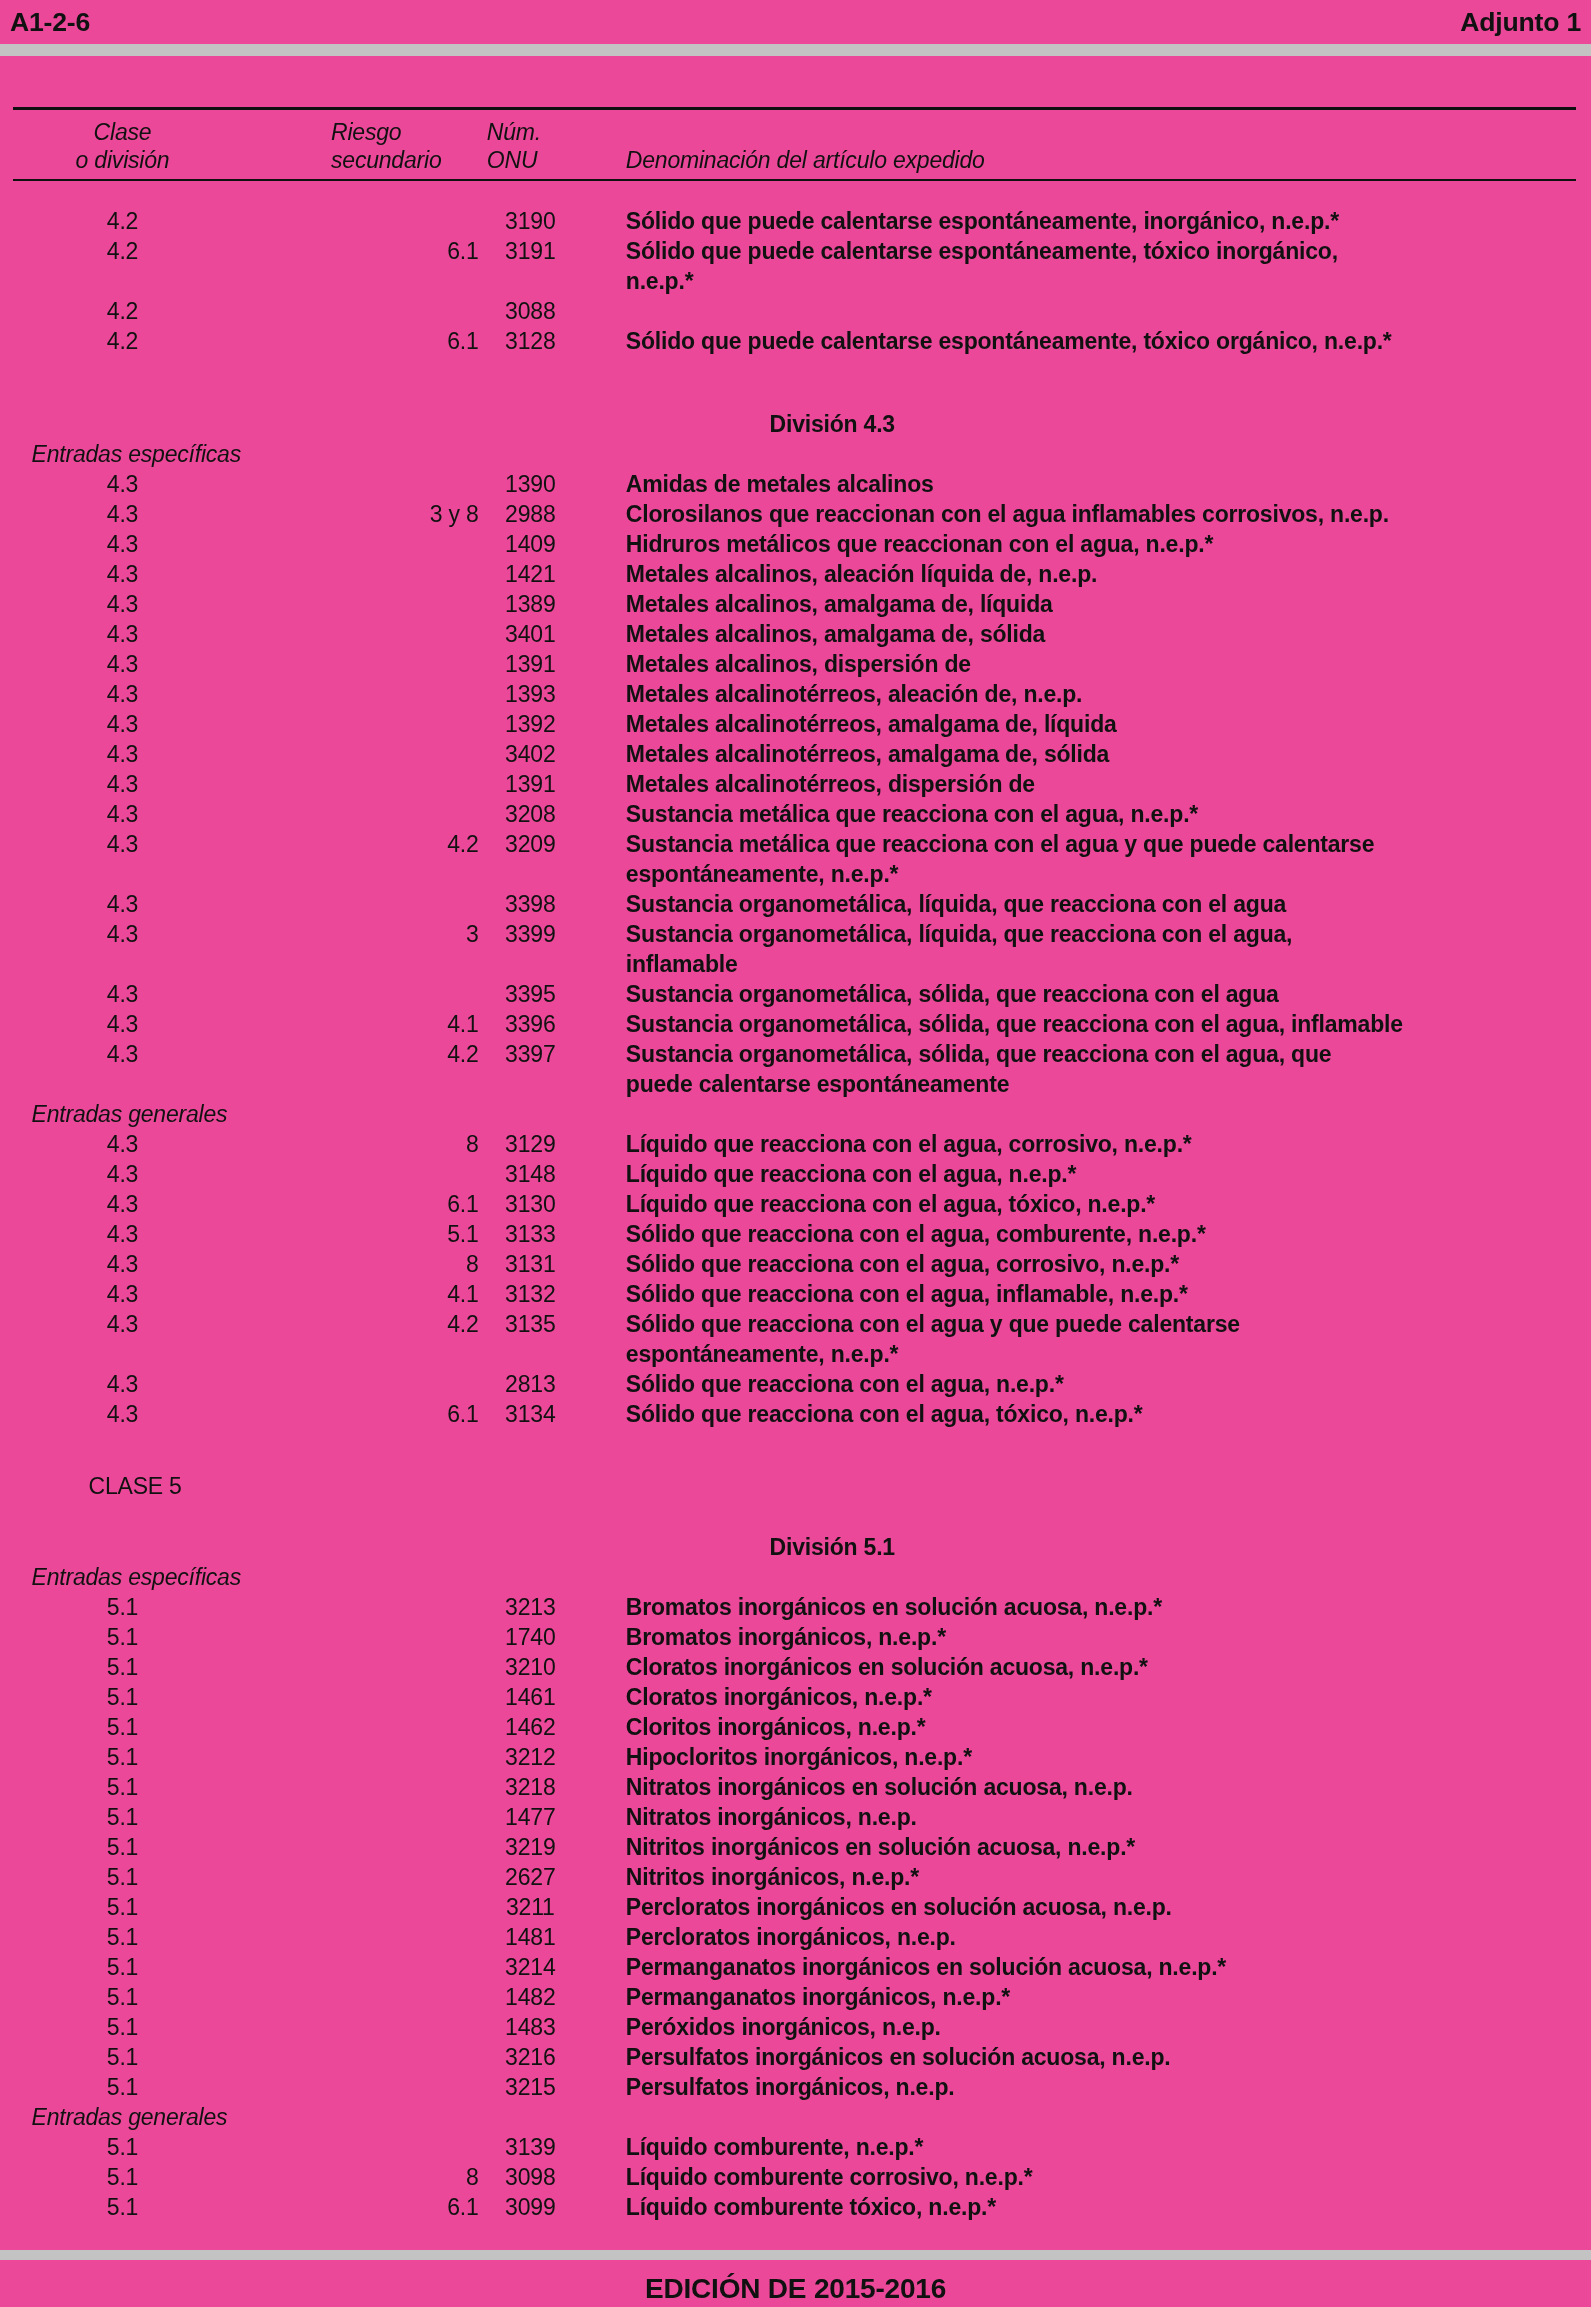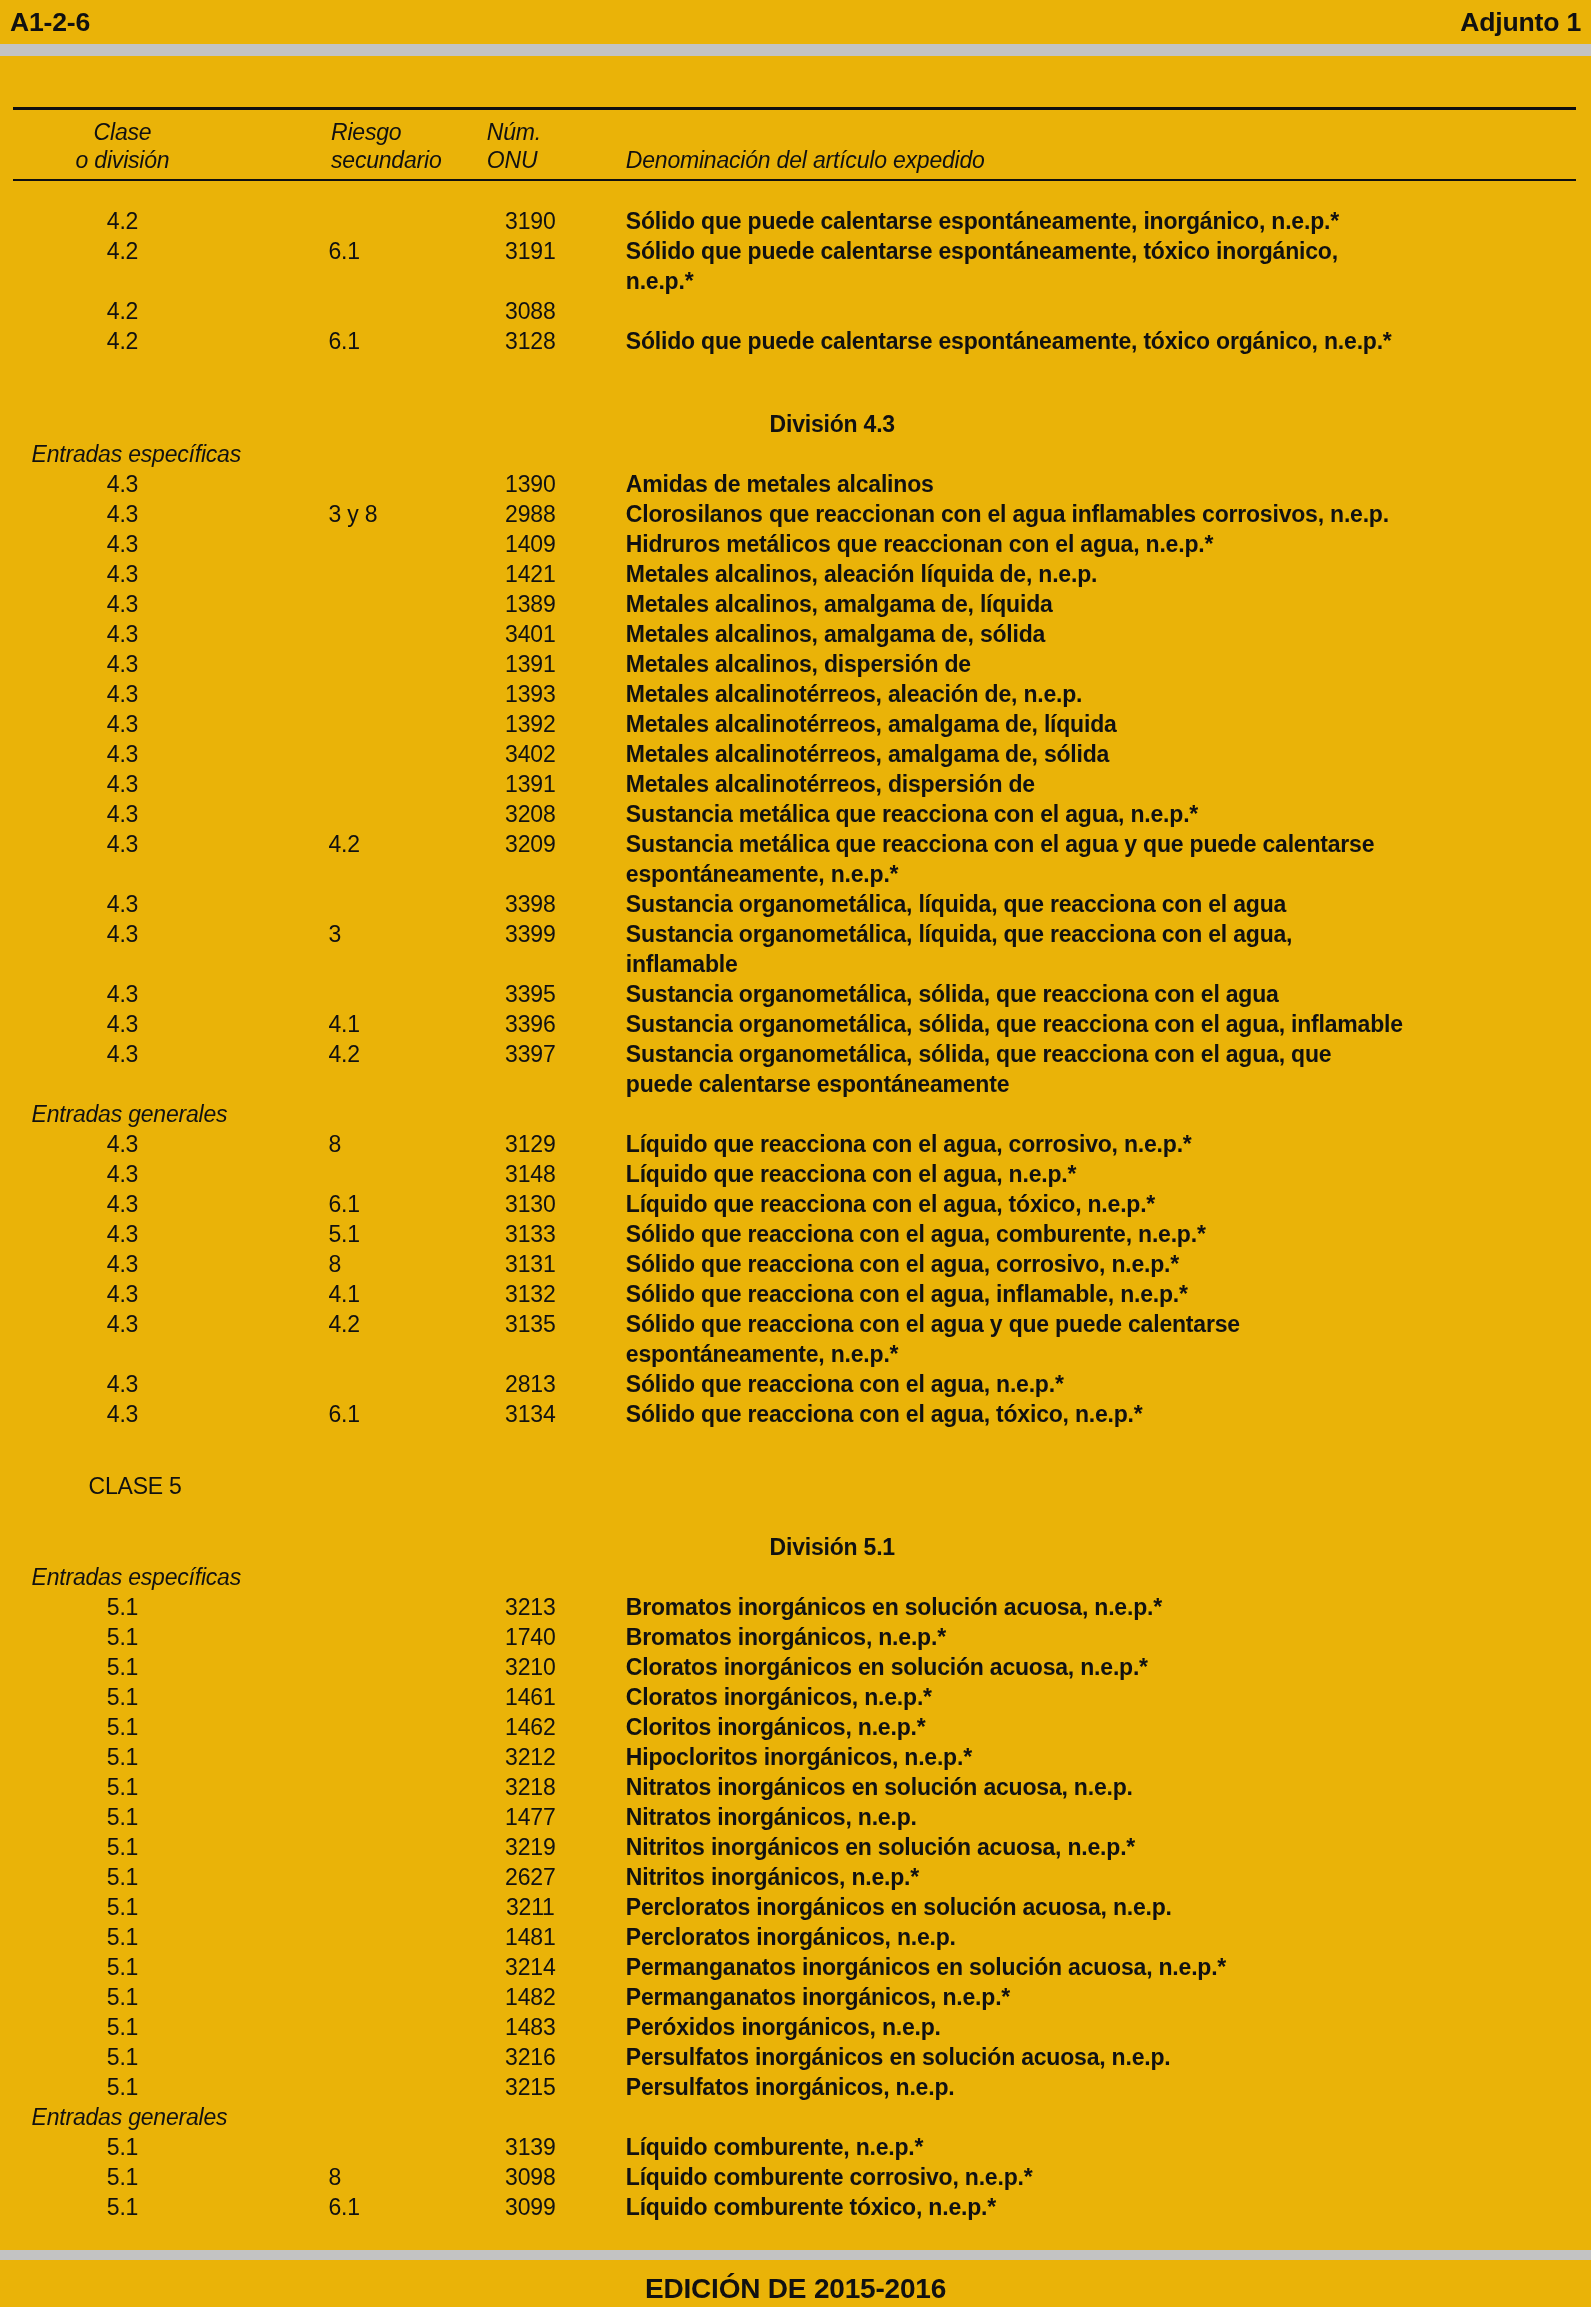--- a/index.html
+++ b/index.html
@@ -1,20 +1,20 @@
 <!DOCTYPE html>
 <html style="font-size:13.3px"><head>
 <meta charset="utf-8">
 <style>
   html,body{margin:0;padding:0;background:#ffffff;}
   .page{
     position:relative;
     width:1591px;
     height:2307px;
-    background:#eab308;
+    background:#ec4899;
     font-family:"Liberation Sans", sans-serif;
     color:#111111;
     letter-spacing:-0.2px;
     overflow:hidden;
   }
   
   .doc-header{
     position:absolute; top:6.6px; left:10px; right:10px;
     display:flex; justify-content:space-between;
     font-size:26.6px; font-weight:bold;
@@ -40,21 +40,21 @@
   .h-clase{grid-column:1; text-align:center;}
   .h-riesgo{grid-column:3; padding-left:2.5px;}
   .h-onu{grid-column:5;}
   .h-denom{grid-column:7; align-self:end;}
   .tbody{padding-top:25px; font-size:23px; line-height:30px;}
   .row{
     display:grid;
     grid-template-columns:220px 96px 150px 8.3px 87px 52px 1fr;
   }
   .c-clase{grid-column:1; text-align:center;}
-  .c-riesgo{grid-column:3; text-align:left;}
+  .c-riesgo{grid-column:3; text-align:right;}
   .c-onu{grid-column:5; text-align:center;}
   .c-denom{grid-column:7; font-weight:bold; white-space:pre-line;}
   .class-heading{font-weight:normal; margin-left:76px;}
   .heading{font-weight:bold; margin-left:76px;text-align:center;}
   .subheading{font-style:italic; margin-left:19px;}
   
   #section-1 .heading{margin-top:53px;}
   #section-3 .class-heading{margin-top:42px;}
   #section-3 .heading{margin-top:31px;}
   

